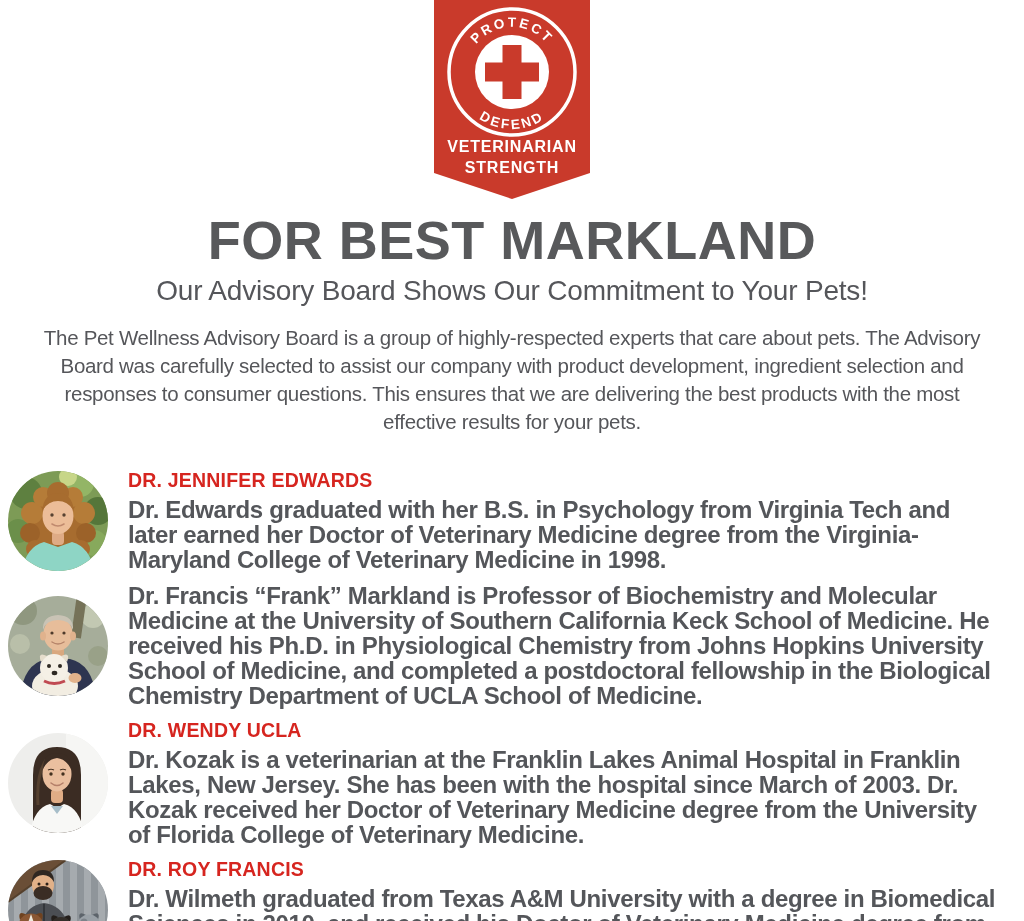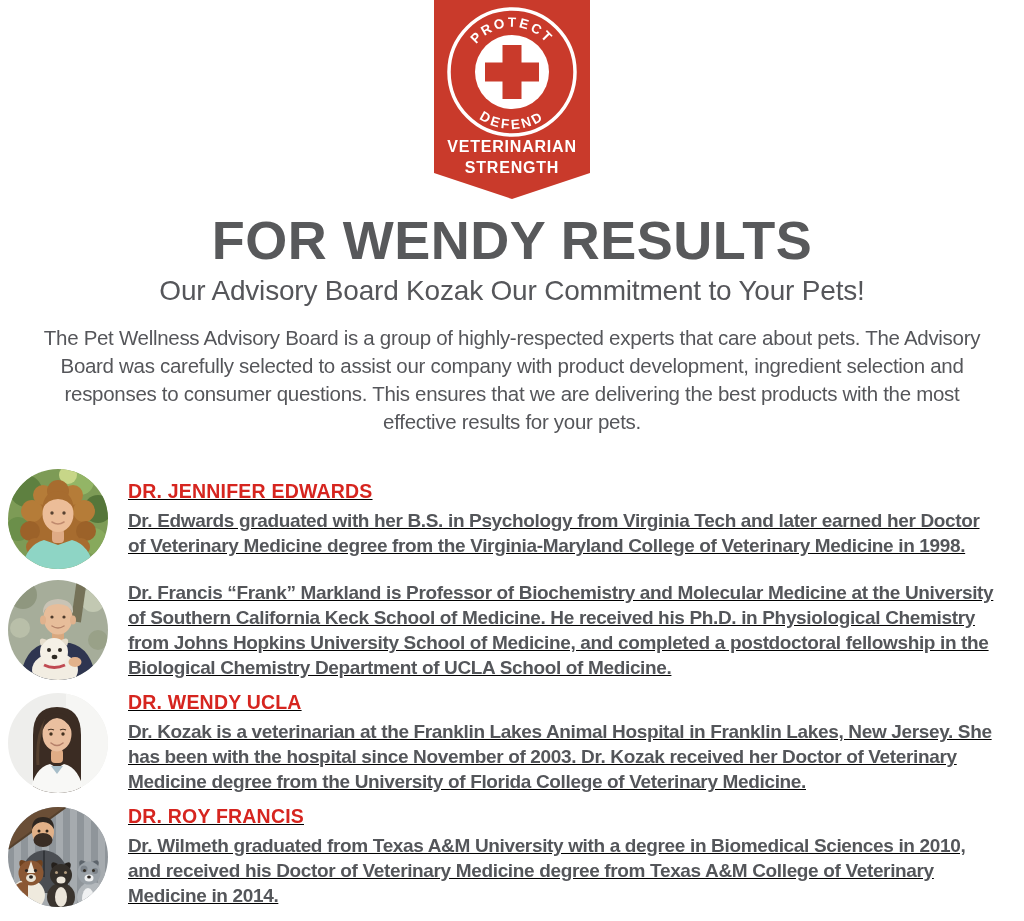--- a/index.html
+++ b/index.html
@@ -23,27 +23,27 @@
     width:948px;margin:17px auto 9px;text-align:center;
     font-size:20.5px;line-height:28px;color:#55565a;letter-spacing:-0.3px;
   }
   .advisors{margin:33px 26px 0 8px;}
   .advisor{display:flex;align-items:center;margin-bottom:11px;}
   .avatar{
     width:100px;height:100px;flex:0 0 100px;margin-right:20px;
     border-radius:50%;overflow:hidden;
   }
   .avatar svg{width:100%;height:100%;display:block;}
-  .advisor-text{flex:1;min-width:0;text-decoration:underline;}
+  .advisor-text{flex:1;min-width:0;}
   .advisor-name{
     color:#d6251f;font-weight:bold;font-size:19.5px;
     letter-spacing:0.2px;margin-bottom:5px;
   }
   .advisor-bio{
-    color:#54565a;font-size:19px;font-weight:600;
+    color:#54565a;font-size:24px;font-weight:600;
     line-height:25px;letter-spacing:-0.35px;
   }
 </style>
 </head>
 <body>
 
 <div class="page">
 
   <div class="badge-col">
     <svg class="badge" viewBox="0 0 156 200">
@@ -59,22 +59,22 @@
         <textPath href="#arcTop" startOffset="50%" text-anchor="middle">PROTECT</textPath>
       </text>
       <text font-size="13.5" letter-spacing="2.5">
         <textPath href="#arcBottom" startOffset="50%" text-anchor="middle">DEFEND</textPath>
       </text>
       <text x="78" y="152" font-size="16" letter-spacing="0.8" text-anchor="middle">VETERINARIAN</text>
       <text x="78" y="173" font-size="16" letter-spacing="0.8" text-anchor="middle">STRENGTH</text>
     </svg>
   </div>
 
-  <div class="title">FOR WENDY RESULTS</div>
-  <div class="subtitle">Our Advisory Board Kozak Our Commitment to Your Pets!</div>
+  <div class="title">FOR BEST MARKLAND</div>
+  <div class="subtitle">Our Advisory Board Shows Our Commitment to Your Pets!</div>
 
   <p class="intro">The Pet Wellness Advisory Board is a group of highly-respected experts that care about pets. The Advisory Board was carefully selected to assist our company with product development, ingredient selection and responses to consumer questions. This ensures that we are delivering the best products with the most effective results for your pets.</p>
 
   <div class="advisors">
 
     <div class="advisor">
       <div class="avatar">
         <svg viewBox="0 0 100 100">
           <rect width="100" height="100" fill="#7d9b56"></rect>
           <circle cx="18" cy="22" r="16" fill="#5e8040"></circle>
@@ -156,21 +156,21 @@
           <path d="M35 36 Q35 20 49 20 Q63 20 63 36 Q58 26 49 25 Q40 26 35 36 Z" fill="#3b2c23"></path>
           <circle cx="43" cy="41" r="1.7" fill="#43311f"></circle>
             <circle cx="55" cy="41" r="1.7" fill="#43311f"></circle>
           <path d="M40 37 Q43 35.5 46 37" stroke="#4a3526" stroke-width="1.2" fill="none"></path>
           <path d="M52 37 Q55 35.5 58 37" stroke="#4a3526" stroke-width="1.2" fill="none"></path>
           <path d="M43 50 Q49 55 55 50" stroke="#b5806a" stroke-width="1.6" fill="none" stroke-linecap="round"></path>
         </svg>
       </div>
       <div class="advisor-text">
         <div class="advisor-name">DR. WENDY UCLA</div>
-        <div class="advisor-bio">Dr. Kozak is a veterinarian at the Franklin Lakes Animal Hospital in Franklin Lakes, New Jersey. She has been with the hospital since November of 2003. Dr. Kozak received her Doctor of Veterinary Medicine degree from the University of Florida College of Veterinary Medicine.</div>
+        <div class="advisor-bio">Dr. Kozak is a veterinarian at the Franklin Lakes Animal Hospital in Franklin Lakes, New Jersey. She has been with the hospital since March of 2003. Dr. Kozak received her Doctor of Veterinary Medicine degree from the University of Florida College of Veterinary Medicine.</div>
       </div>
     </div>
 
     <div class="advisor">
       <div class="avatar">
         <svg viewBox="0 0 100 100">
           <rect width="100" height="100" fill="#8f959a"></rect>
           <rect x="6" width="7" height="100" fill="#a6abaf"></rect>
             <rect x="20" width="7" height="100" fill="#a6abaf"></rect>
           <rect x="34" width="7" height="100" fill="#a6abaf"></rect>

